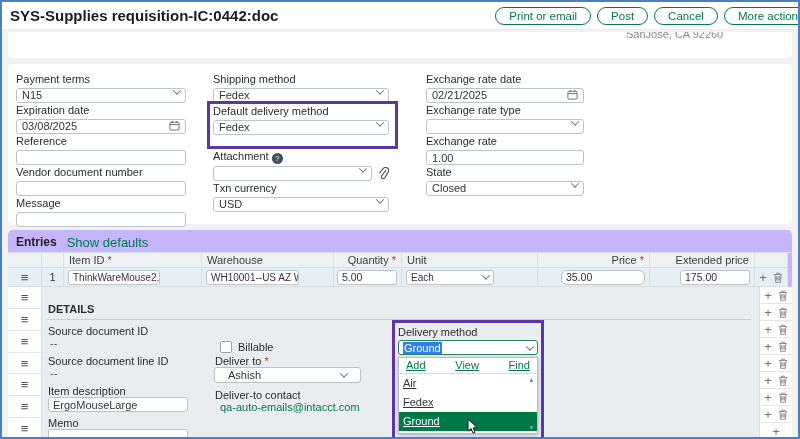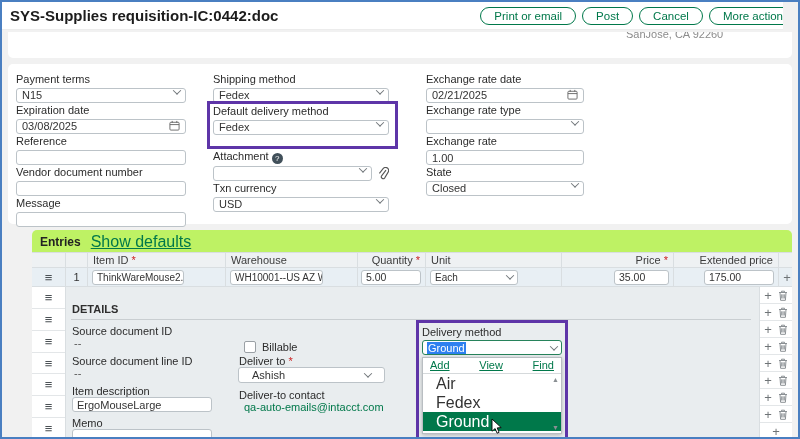--- a/index.html
+++ b/index.html
@@ -1,20 +1,20 @@
 <!DOCTYPE html>
 <html><head>
 <meta charset="utf-8">
 <style>
   * { box-sizing: border-box; margin:0; padding:0; }
   html,body { width:800px; height:439px; }
   body { font-family:"Liberation Sans", sans-serif; background:#f1f1f1; border:2px solid #4a7fc1; position:relative; overflow:hidden; }
 
   
-  .titlebar { position:absolute; top:0; left:0; right:15px; height:28px; background:#fff; display:flex; align-items:center; padding:0 0 0 8px; overflow:hidden; border-bottom:1px solid #ececec; }
+  .titlebar { position:absolute; top:0; left:0; right:0; height:28px; background:#fff; display:flex; align-items:center; padding:0 0 0 8px; overflow:hidden; border-bottom:1px solid #ececec; }
   .title { flex:1; font-size:15px; font-weight:bold; color:#1c1c1c; white-space:nowrap; }
   .actions { display:flex; gap:6px; align-items:center; }
   .pill { background:#fff; border:1px solid #00784a; color:#00784a; border-radius:11px; font-size:11.5px; padding:2px 13px; white-space:nowrap; cursor:pointer; }
   .pill.more { margin-right:-14px; }
 
   
   .addrcard { position:absolute; top:30px; left:6px; right:6px; height:26px; background:#fff; border-radius:0 0 5px 5px; overflow:hidden; }
   .addr { position:absolute; left:583px; top:-4px; font-size:11px; color:#8b8b8b;margin-left:35px; }
 
   
@@ -29,24 +29,24 @@
   .ctrl { height:15px; border:1px solid #bcc3c8; border-radius:3px; background:#fff; font-size:11px; color:#333; display:flex; align-items:flex-start; padding:0 5px; width:100%; }
   input.ctrl { outline:none; }
   .chev { width:6px; height:6px; border-right:1px solid #707579; border-bottom:1px solid #707579; transform:rotate(45deg) translate(-1px,-1px); margin-left:auto; flex:0 0 auto; }
   .selval { white-space:nowrap; overflow:hidden; }
   .hl { border:3px solid #5e35a8; margin:-2px -9px 1px -6px; padding:0 6px 11px 3px; }
   .helpicon { display:inline-block; width:11px; height:11px; border-radius:50%; background:#41505a; color:#fff; font-size:8px; line-height:11px; text-align:center; vertical-align:-1px; margin-left:3px; }
   .attachrow { display:flex; align-items:center; gap:5px; }
   .icon-cal, .icon-clip { flex:0 0 auto; }
 
   
-  .entriescard { position:absolute; top:228px; left:6px; right:6px; bottom:0; background:#bef264; border-radius:5px 5px 0 0; overflow:hidden;margin-left:24px; }
+  .entriescard { position:absolute; top:228px; left:6px; right:6px; bottom:0; background:#c4b5fd; border-radius:5px 5px 0 0; overflow:hidden; }
   .ehead { height:22px; display:flex; align-items:center; gap:10px; padding:2px 8px 0; }
   .etitle { font-size:12px; font-weight:bold; color:#222; }
-  .glink { font-size:16px; color:#00784a; text-decoration:underline; cursor:pointer; }
+  .glink { font-size:13px; color:#00784a; cursor:pointer; }
 
   .tgrid { display:grid; grid-template-columns:34px 22px 138px 132px 68px 136px 112px 105px 33px; border-top:1px solid #d9dee1; }
   .th, .td { border-right:1px solid #d9dee1; border-bottom:1px solid #d9dee1; display:flex; align-items:center; font-size:11px; }
   .th { height:15px; background:#eef1f3; color:#3c3c3c; padding:0 5px; }
   .th.r, .td.r { justify-content:flex-end; }
   .td { height:19px; background:#e8eff4; padding:0 4px; color:#333; }
   .drag { color:#4c5256; font-size:13px; justify-content:center; padding:0; }
   .rowsel { height:15px; border:1px solid #bcc3c8; border-radius:3px; background:#fff; display:flex; align-items:center; padding:0 4px; font-size:10px; color:#333; overflow:hidden; white-space:nowrap; }
   .rowinput { height:15px; border:1px solid #bcc3c8; border-radius:3px; background:#fff; font-size:10.5px; color:#333; padding:0 4px; }
   .plusbtn { color:#6f7477; font-size:13px; line-height:1; cursor:pointer; }
@@ -72,21 +72,21 @@
 
   
   .dmwidget { position:absolute; left:350px; top:33px; width:152px; height:120px; border:3px solid #5e35a8; padding:3px 3px 0; background:transparent; }
   .dmlabel { font-size:11px; color:#2b2b2b; margin-bottom:2px; }
   .combobox { height:15px; border:1px solid #27835b; border-radius:3px; background:#fff; display:flex; align-items:center; padding:0 4px; font-size:11px; }
   .seltext { background:#2e80f0; color:#fff; padding:0 1px; }
   .ddpanel { margin-top:2px; background:#fff; border:1px solid #b9bec2; box-shadow:0 1px 4px rgba(0,0,0,.25); height:77px; display:flex; flex-direction:column; position:relative; }
   .ddlinks { display:flex; justify-content:space-between; padding:1px 7px 2px; border-bottom:1px solid #d5d9db; }
   .ddlinks a { font-size:11px; color:#00784a; text-decoration:underline; cursor:pointer; }
   .opts { flex:1; position:relative; padding-right:13px; }
-  .opt { height:19px; line-height:19px; padding-left:13px; font-size:16px; color:#333; cursor:pointer; white-space:nowrap; }
+  .opt { height:19px; line-height:19px; padding-left:4px; font-size:11px; color:#333; cursor:pointer; white-space:nowrap;text-decoration:underline; }
   .opt.selected { background:#00784a; color:#fff; margin-right:-13px; padding-right:13px; }
   .sarrow { position:absolute; right:2px; font-size:7px; color:#8a8f93; }
   .sarrow.up { top:2px; } .sarrow.down { bottom:2px; }
   .cursor { position:absolute; left:68px; top:44px; }
 </style>
 </head>
 <body>
 
 <div class="titlebar">
   <div class="title">SYS-Supplies requisition-IC:0442:doc</div>
@@ -225,21 +225,21 @@
     <div class="td r">
       <input class="rowinput" style="width: 60px;" value="5.00">
     </div>
     <div class="td">
       <div class="rowsel" style="width:88px">
         <span>Each</span>
         <span class="chev"></span>
       </div>
     </div>
     <div class="td r">
-      <input class="rowinput" style="width: 55px;" value="35.00">
+      <input class="rowinput" style="width: 84px; border-radius: 6px;" value="35.00">
     </div>
     <div class="td r">
       <input class="rowinput" style="width: 70px;" value="175.00">
     </div>
     <div class="td">
       <div class="iconpair">
         <span class="plusbtn">+</span>
         <svg width="10" height="11" viewBox="0 0 10 11">
             <path d="M1 2.5 h8 M3.5 2.5 V1.2 h3 v1.3 M2 2.5 l0.6 7.8 h4.8 l0.6 -7.8" fill="none" stroke="#8b9094"></path>
             <path d="M3.7 4.3 v4.2 M5 4.3 v4.2 M6.3 4.3 v4.2" stroke="#8b9094"></path>

